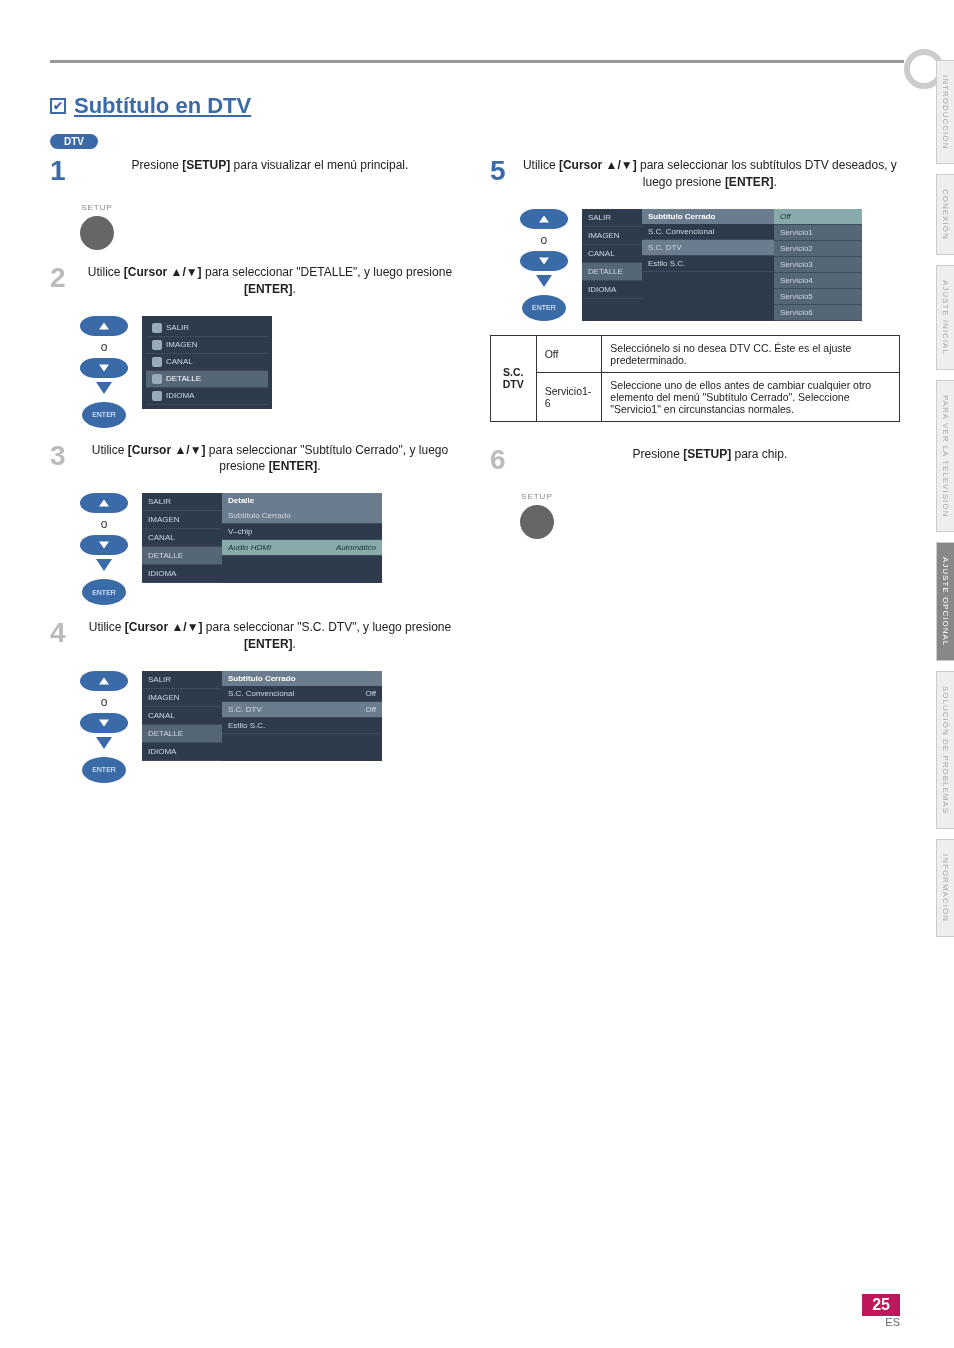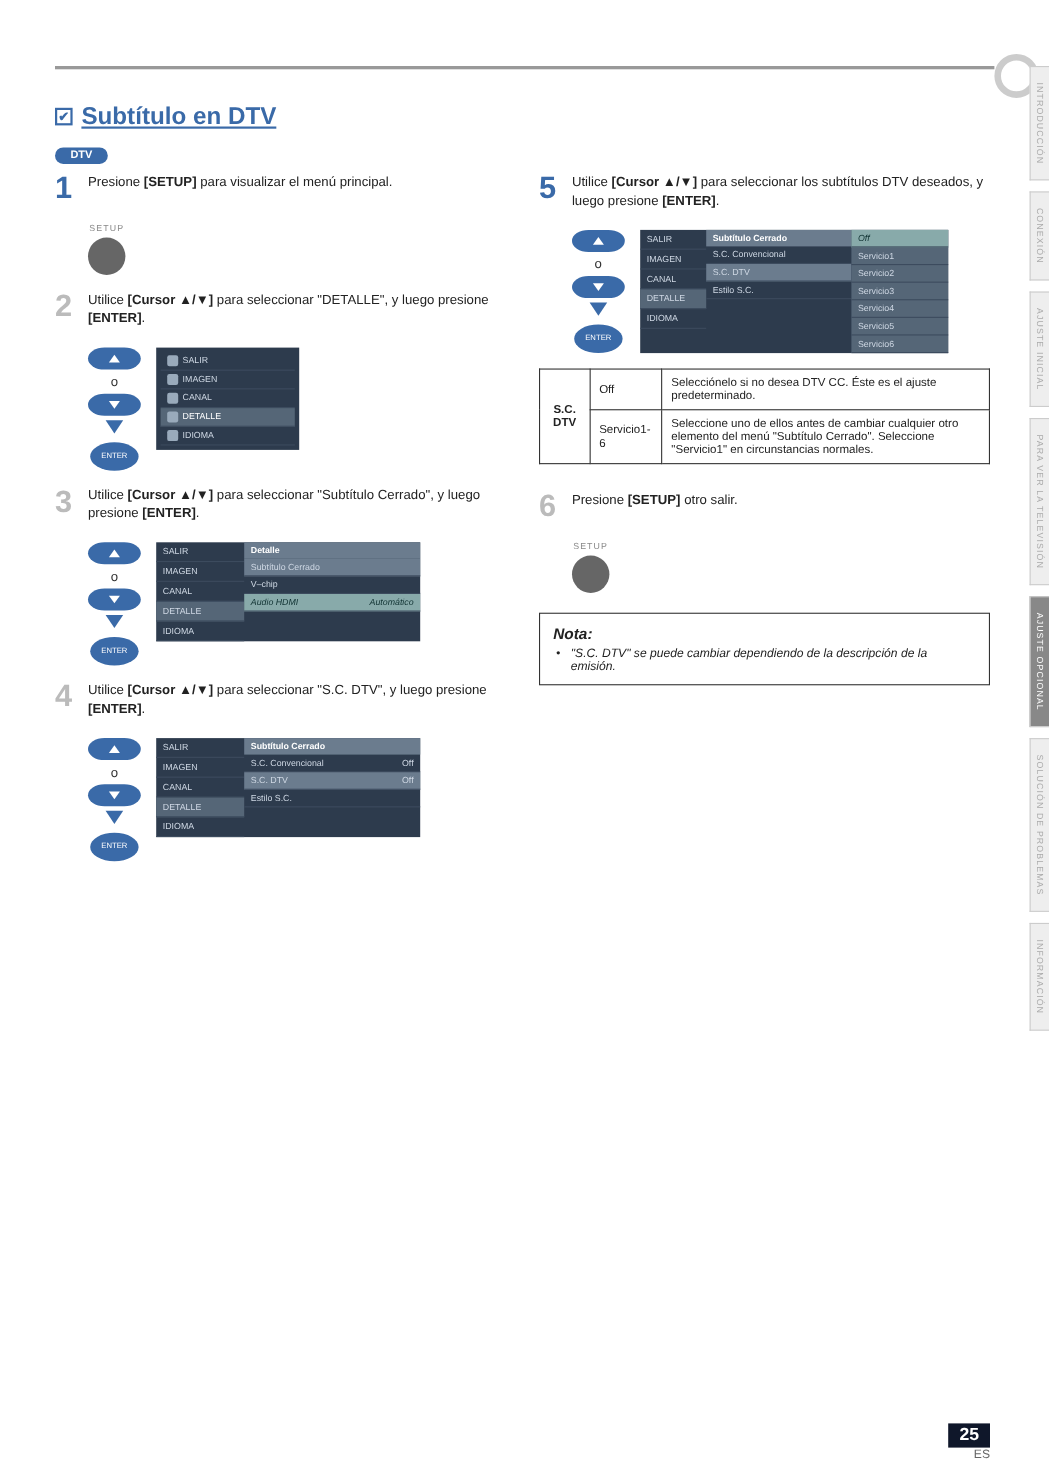--- a/index.html
+++ b/index.html
@@ -10,21 +10,21 @@
   .title-row { display:flex; align-items:center; gap:8px; margin-bottom:12px; }
   .title-check { width:16px; height:16px; border:2px solid #3a6aa8; display:inline-flex; align-items:center; justify-content:center; color:#3a6aa8; font-size:12px; font-weight:bold; }
   .title { color:#3a6aa8; font-weight:bold; font-size:22px; text-decoration:underline; }
   .dtv-pill { display:inline-block; background:#3a6aa8; color:#fff; font-size:10px; font-weight:bold; padding:2px 14px; border-radius:10px; margin-bottom:8px; }
   .intro { font-size:12px; font-weight:bold; max-width:400px; line-height:1.35; margin-bottom:24px; }
   .columns { display:flex; gap:30px; }
   .col { width:48%; }
   .step { display:flex; gap:8px; margin-bottom:18px; }
   .step-num { font-size:28px; font-weight:bold; color:#bbb; line-height:1; width:22px; }
   .step-num.blue { color:#3a6aa8; }
-  .step-body { font-size:12px; flex:1; line-height:1.4; }
+  .step-body { font-size:12px; flex:1; line-height:1.4;text-align:center; }
   .step-body b, .step-body strong { font-weight:bold; }
   .illus { margin:6px 0 14px 30px; display:flex; align-items:flex-start; gap:14px; }
   .setup-block { text-align:center; }
   .setup-label { font-size:8px; color:#888; letter-spacing:1px; }
   .setup-btn { width:34px; height:34px; background:#666; border-radius:50%; margin:4px auto 0; }
   .dpad { display:flex; flex-direction:column; align-items:center; gap:4px; }
   .dpad-btn { width:48px; height:20px; background:#3a6aa8; border-radius:50% / 80%; position:relative; }
   .dpad-btn::after { content:""; position:absolute; left:50%; top:50%; transform:translate(-50%,-50%); width:0; height:0; border-left:5px solid transparent; border-right:5px solid transparent; }
   .dpad-btn.up::after { border-bottom:7px solid #fff; }
   .dpad-btn.down::after { border-top:7px solid #fff; }
@@ -47,21 +47,21 @@
   .spec-table { border:1px solid #333; border-collapse:collapse; width:100%; font-size:10.5px; margin-top:10px; }
   .spec-table td { border:1px solid #333; padding:6px 8px; vertical-align:middle; }
   .spec-table .rh { font-weight:bold; text-align:center; }
   .nota-box { border:1px solid #333; padding:10px 12px; font-size:11px; margin-top:18px; }
   .nota-box .nota-title { font-style:italic; font-weight:bold; font-size:14px; margin-bottom:4px; }
   .nota-box ul { list-style:disc; padding-left:16px; font-style:italic; }
   .side-tabs { position:absolute; right:0; top:60px; display:flex; flex-direction:column; gap:10px; }
   .side-tab { writing-mode:vertical-rl; font-size:8px; color:#aaa; background:#eee; padding:14px 4px; border:1px solid #ccc; border-right:none; letter-spacing:1px; }
   .side-tab.active { background:#888; color:#fff; }
   .page-num { position:absolute; bottom:20px; right:54px; text-align:right; }
-  .page-num .n { background:#0f172a; color:#fff; font-weight:bold; padding:2px 10px; display:inline-block; }
+  .page-num .n { background:#be185d; color:#fff; font-weight:bold; padding:2px 10px; display:inline-block; }
   .page-num .es { font-size:11px; color:#666; display:block; margin-top:0; }
   .ic { width:10px; height:10px; background:#9ab; display:inline-block; border-radius:2px; }
   .opt-list { display:flex; flex-direction:column; }
   .opt-list .row { display:flex; justify-content:space-between; padding:2px 6px; border-bottom:1px solid #3c4b5e; }
   .opt-list .row.hl { background:#6b7c8e; }
 </style>
 </head>
 <body>
 
 <div class="page">
@@ -283,36 +283,30 @@
         <tr>
           <td>Servicio1-6</td>
           <td>Seleccione uno de ellos antes de cambiar cualquier otro elemento del menú "Subtítulo Cerrado". Seleccione "Servicio1" en circunstancias normales.</td>
         </tr>
       </tbody>
         </table>
 
       <div class="step" style="margin-top:24px">
         <div class="step-num">6</div>
         <div class="step-body">
-          <span>Presione </span><strong>[SETUP]</strong><span> otro salir.</span>
+          <span>Presione </span><strong>[SETUP]</strong><span> para chip.</span>
         </div>
       </div>
       <div class="illus">
         <div class="setup-block">
           <div class="setup-label">SETUP</div>
           <div class="setup-btn"></div>
         </div>
       </div>
 
-      <div class="nota-box">
-        <div class="nota-title">Nota:</div>
-        <ul>
-          <li>"S.C. DTV" se puede cambiar dependiendo de la descripción de la emisión.</li>
-        </ul>
-      </div>
 
     </div>
   </div>
 </div>
 
 <div class="side-tabs">
   <div class="side-tab">INTRODUCCIÓN</div>
   <div class="side-tab">CONEXIÓN</div>
   <div class="side-tab">AJUSTE INICIAL</div>
   <div class="side-tab">PARA VER LA TELEVISIÓN</div>

